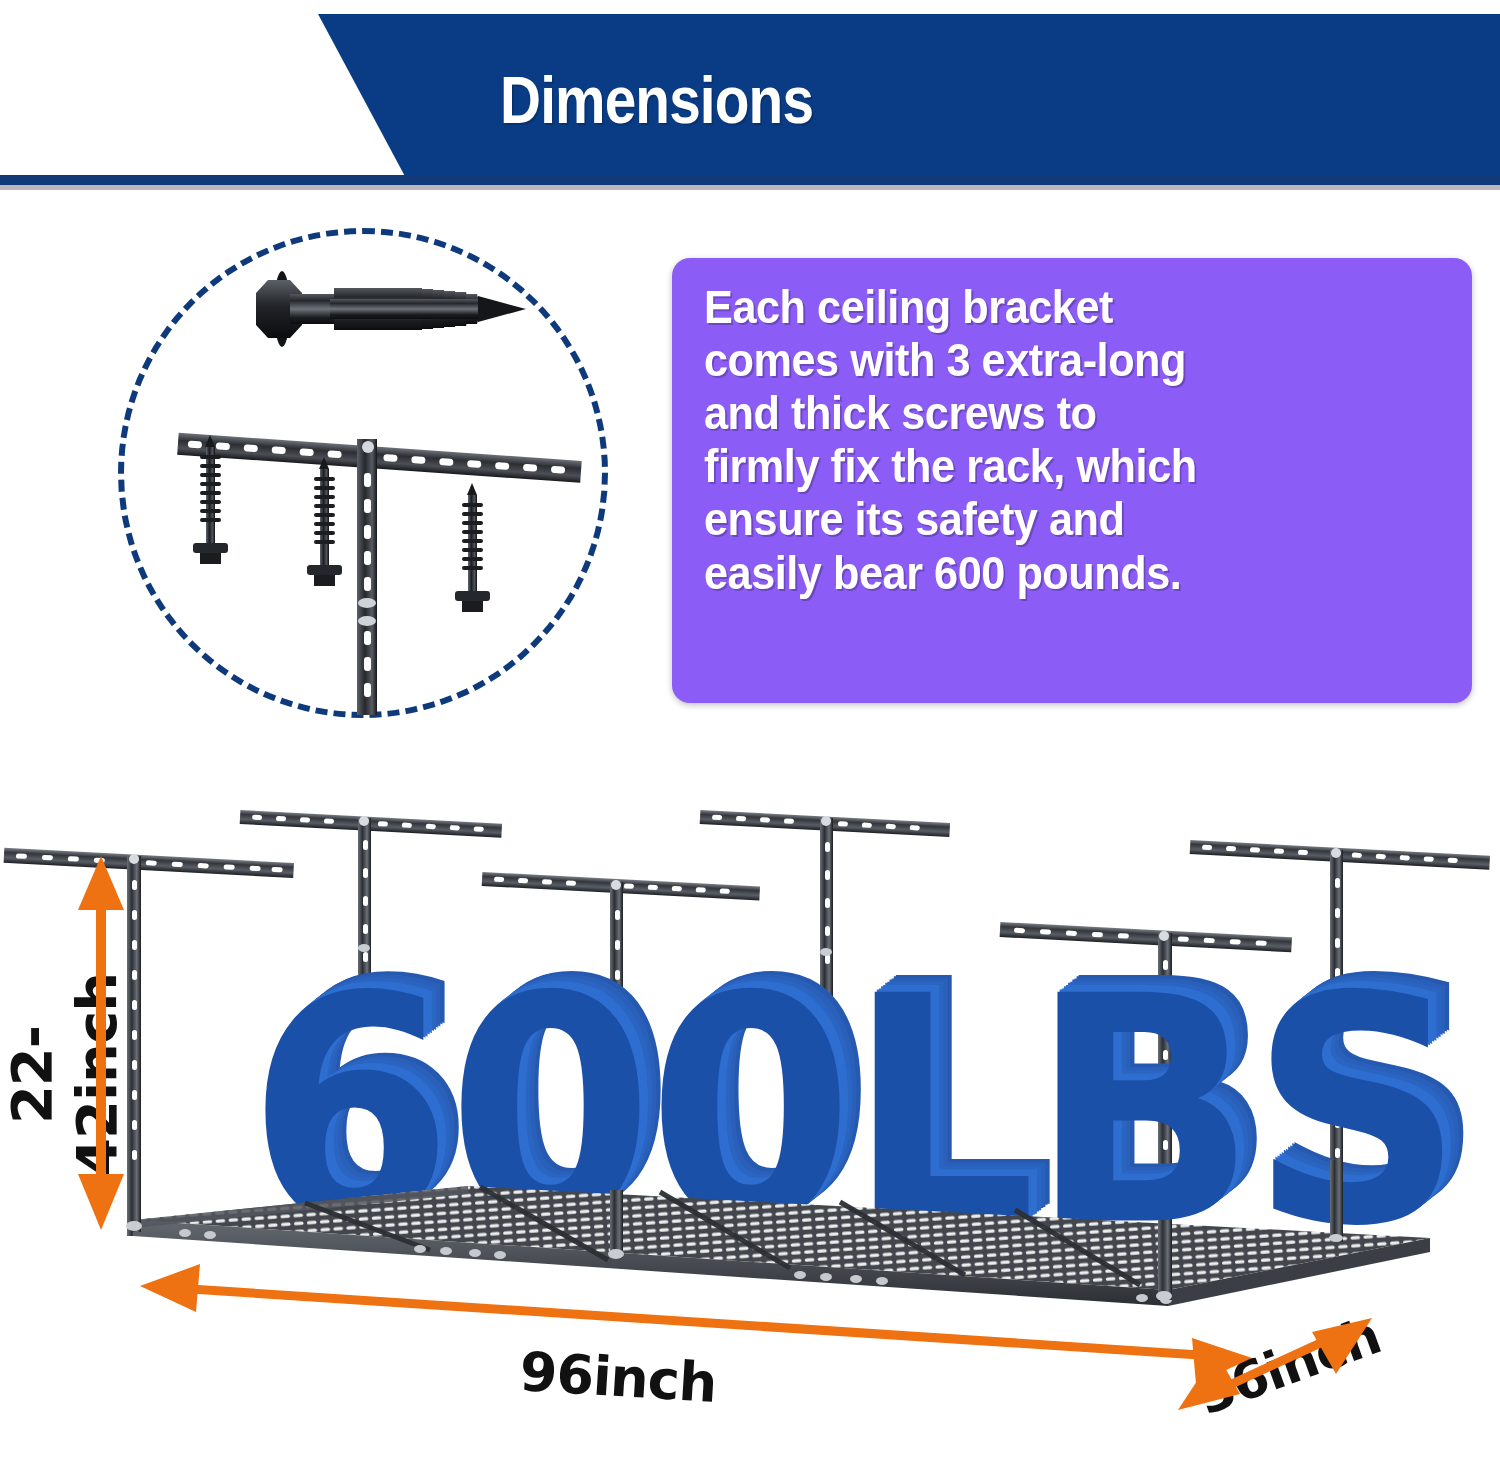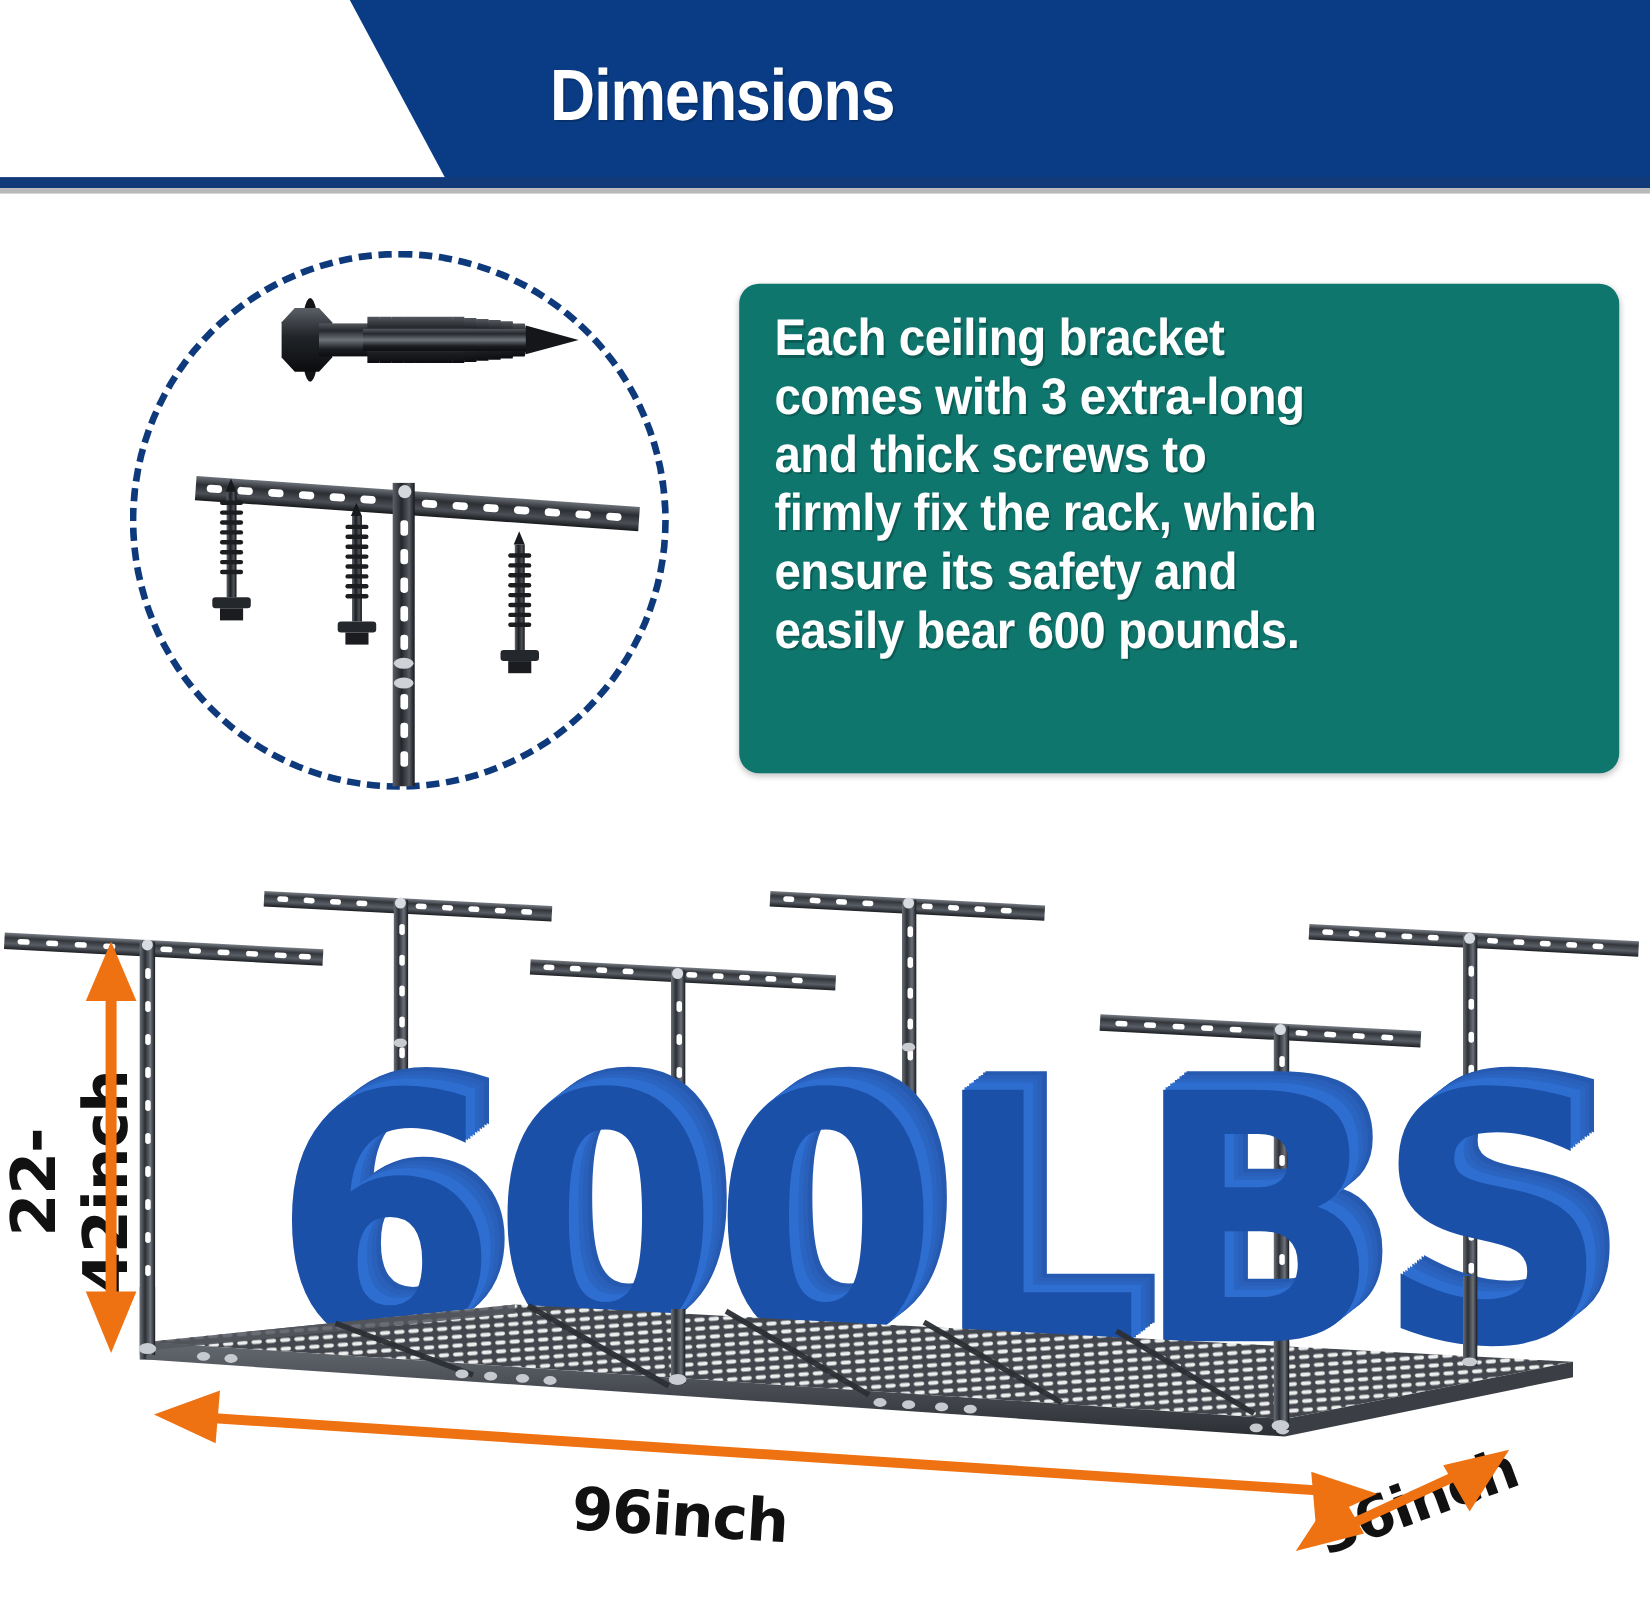--- a/index.html
+++ b/index.html
@@ -3,21 +3,21 @@
 <meta charset="utf-8">
 <style>
   html,body{margin:0;padding:0;background:#fff;}
   body{
     width:1500px;height:1457px;position:relative;overflow:hidden;
     font-family:"Liberation Sans", sans-serif;
     background:#ffffff;
   }
   
   #header{
-    position:absolute;left:0;top:0;width:1256px;height:180px;
+    position:absolute;left:0;top:14px;width:1256px;height:180px;
   }
   #header-blue{
     position:absolute;left:0;top:0;width:1500px;height:168px;
     background:#093c84;
     -webkit-clip-path:polygon(0 0,1500px 0,1500px 168px,0 168px,0 167px,318px 0);
     clip-path:polygon(0 0, 1500px 0, 1500px 168px, 0px 168px, 0px 167px, 318px 0px);
   }
   #header-white-wedge{
     position:absolute;left:0;top:0;width:420px;height:168px;
     background:#ffffff;
@@ -49,21 +49,21 @@
     box-sizing:border-box;
   }
   
   #big-screw{position:absolute;left:250px;top:268px;width:280px;height:82px;}
   
   #bracket-assembly{position:absolute;left:172px;top:395px;width:420px;height:320px;}
 
   
   #info-panel{
     position:absolute;left:672px;top:258px;width:800px;height:445px;
-    background:#0f766e;border-radius:18px;
+    background:#8b5cf6;border-radius:18px;
     box-shadow:0 2px 6px rgba(0,0,0,.25);
     box-sizing:border-box;
     padding:22px 30px 20px 32px;
   }
   #info-text{
     color:#ffffff;
     font-size:47px;line-height:1.13;font-weight:bold;
     letter-spacing:-.5px;
     transform:scaleX(.92);transform-origin:left top;
     text-shadow:2px 2px 0 rgba(0,0,0,.22);

